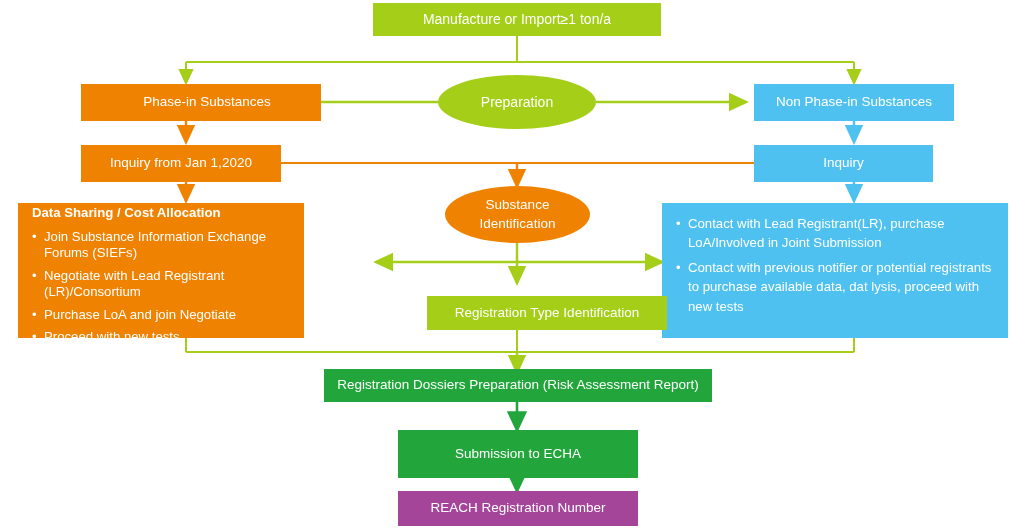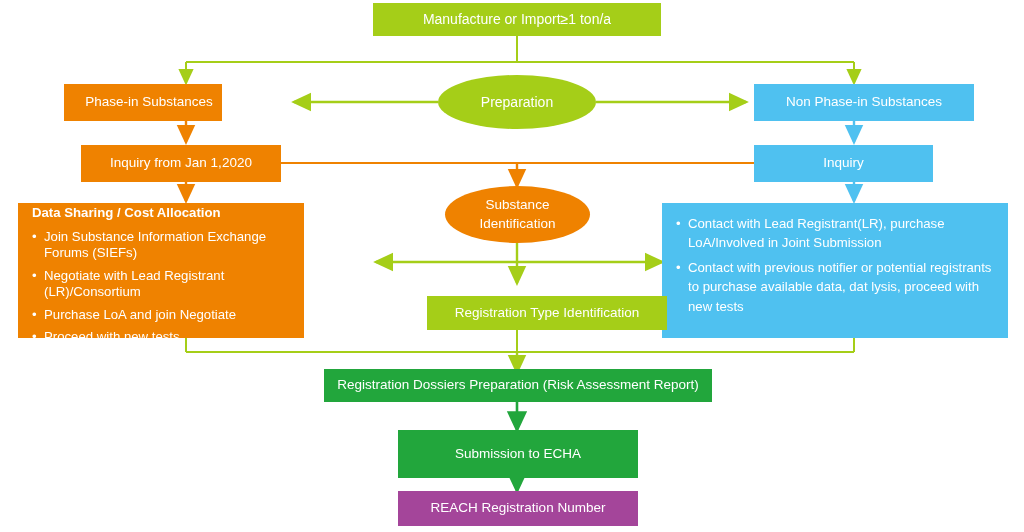--- a/index.html
+++ b/index.html
@@ -84,25 +84,25 @@
   </svg>
 
   <div class="node" style="left:373px;top:3px;width:288px;height:33px;background:#A5CE18;font-size:14px;">
     <span>Manufacture or Import≥1 ton/a</span>
   </div>
 
   <div class="ellipse" style="left:438px;top:75px;width:158px;height:54px;background:#A5CE18;font-size:14px;">
     <span>Preparation</span>
   </div>
 
-  <div class="node" style="left:64px;top:84px;width:158px;height:37px;background:#EF8200;font-size:13.5px;padding-left:12px;">
+  <div class="node" style="left:81px;top:84px;width:240px;height:37px;background:#EF8200;font-size:13.5px;padding-left:12px;">
     <span>Phase-in Substances</span>
   </div>
 
-  <div class="node" style="left:754px;top:84px;width:220px;height:37px;background:#4FC1F0;font-size:13.5px;">
+  <div class="node" style="left:754px;top:84px;width:200px;height:37px;background:#4FC1F0;font-size:13.5px;">
     <span>Non Phase-in Substances</span>
   </div>
 
   <div class="node" style="left:81px;top:145px;width:200px;height:37px;background:#EF8200;font-size:13.5px;">
     <span>Inquiry from Jan 1,2020</span>
   </div>
 
   <div class="node" style="left:754px;top:145px;width:179px;height:37px;background:#4FC1F0;font-size:13.5px;">
     <span>Inquiry</span>
   </div>

